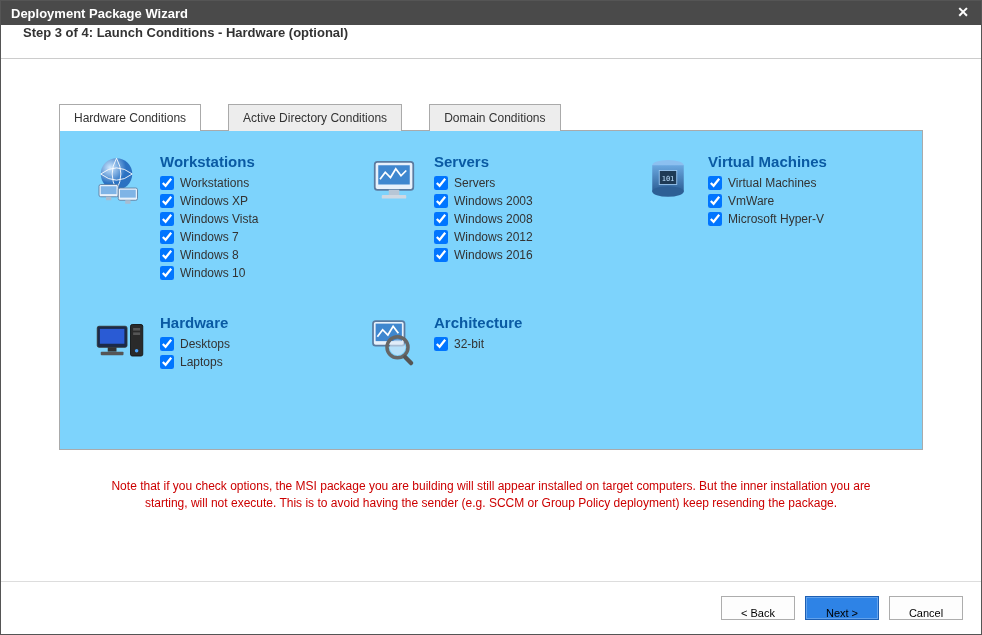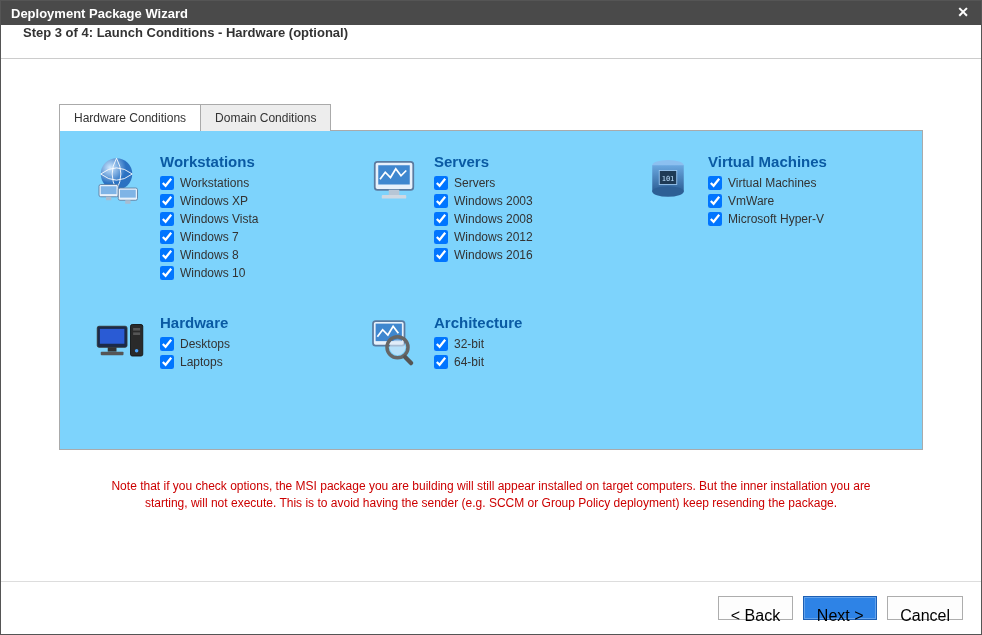--- a/index.html
+++ b/index.html
@@ -50,20 +50,21 @@
   }
   .content {
     flex: 1;
     padding: 44px 58px 0 58px;
     background: #fff;
     overflow: hidden;
   }
   .tabs {
     display: flex;
     align-items: flex-start;
+    gap: 28px;
   }
   .tab {
     padding: 6px 14px;
     border: 1px solid #aaa;
     border-bottom: none;
     background: #ededed;
     margin-right: 0;
     font-size: 12px;
     cursor: pointer;
     position: relative;
@@ -132,21 +133,21 @@
     display: flex;
     justify-content: flex-end;
     gap: 10px;
   }
   .btn {
     min-width: 74px;
     height: 24px;
     padding: 10px 12px;
     border: 1px solid #adadad;
     background: #fdfdfd;
-    font-size: 16px;
+    font-size: 11px;
     cursor: pointer;
   }
   .btn.primary {
     background: #2e83e6;
     color: #000000;
     border-color: #1d5fb3;
     box-shadow: inset 0 0 0 1px rgba(255,255,255,0.25);
   }
 </style>
 </head>
@@ -158,20 +159,21 @@
 </div>
 
 <div class="header">
   <div class="step-title">Step 3 of 4: Launch Conditions - Hardware (optional)</div>
 </div>
 
 <div class="content">
 
   <div class="tabs">
     <div class="tab active">Hardware Conditions</div>
+    <div class="tab">Active Directory Conditions</div>
     <div class="tab">Domain Conditions</div>
   </div>
 
   <div class="tabpanel">
     <div class="grid" id="cat-grid">
         <div class="category">
           <div class="caticon">
             <svg viewBox="0 0 64 64">
               <defs>
                 <radialGradient id="gblue" cx="30%" cy="30%">
@@ -319,24 +321,20 @@
               <circle cx="36" cy="38" r="9" fill="#dceaf7" fill-opacity="0.6"></circle>
     <rect x="45" y="46" width="14" height="5" rx="2" transform="rotate(45 45 46)" fill="#555"></rect>
             </svg>
           </div>
           <div class="catbody">
             <div class="cattitle">Architecture</div>
             <label class="check">
               <input type="checkbox" checked="" style="">
               <span>32-bit</span>
             </label>
-            <label class="check">
-              <input type="checkbox" checked="" style="">
-              <span>64-bit</span>
-            </label>
           </div>
         </div>
       </div>
   </div>
 
   <div class="note">Note that if you check options, the MSI package you are building will still appear installed on target computers. But the inner installation you are starting, will not execute. This is to avoid having the sender (e.g. SCCM or Group Policy deployment) keep resending the package.</div>
 </div>
 
 <div class="footer">
   <button class="btn">&lt; Back</button>

